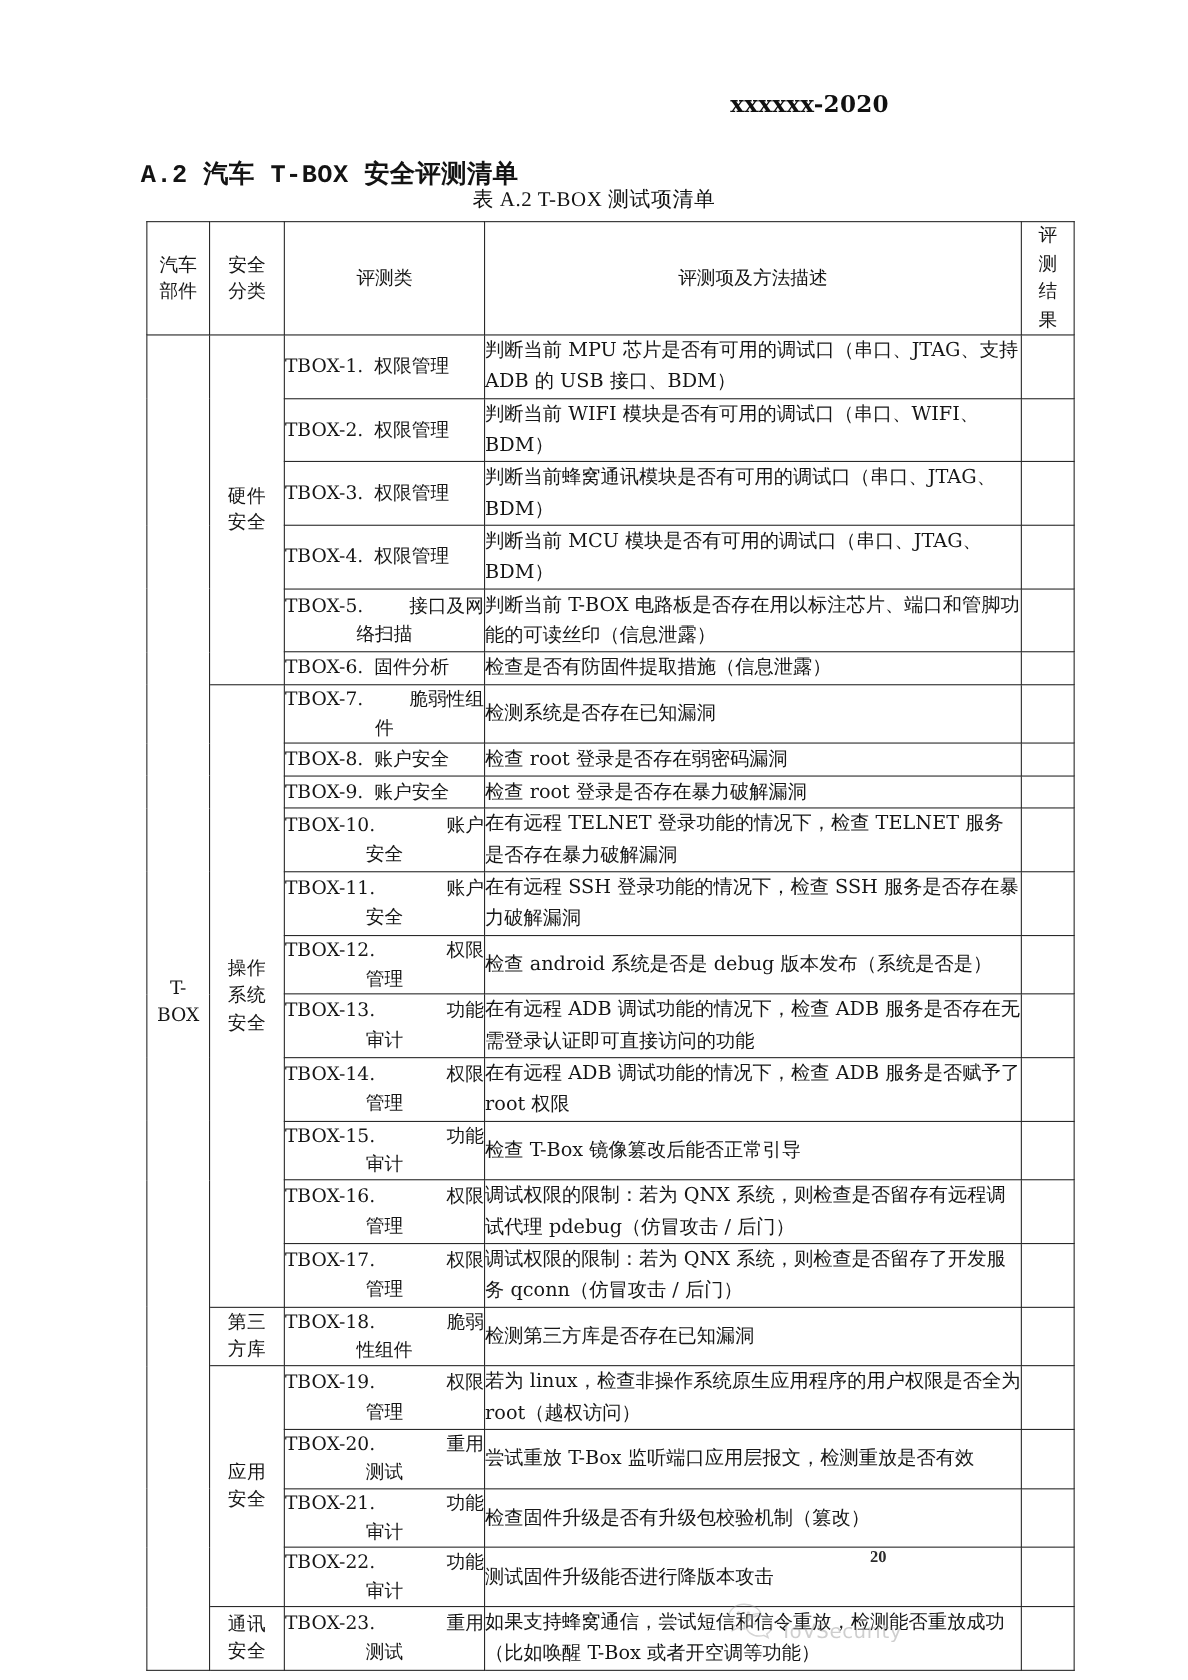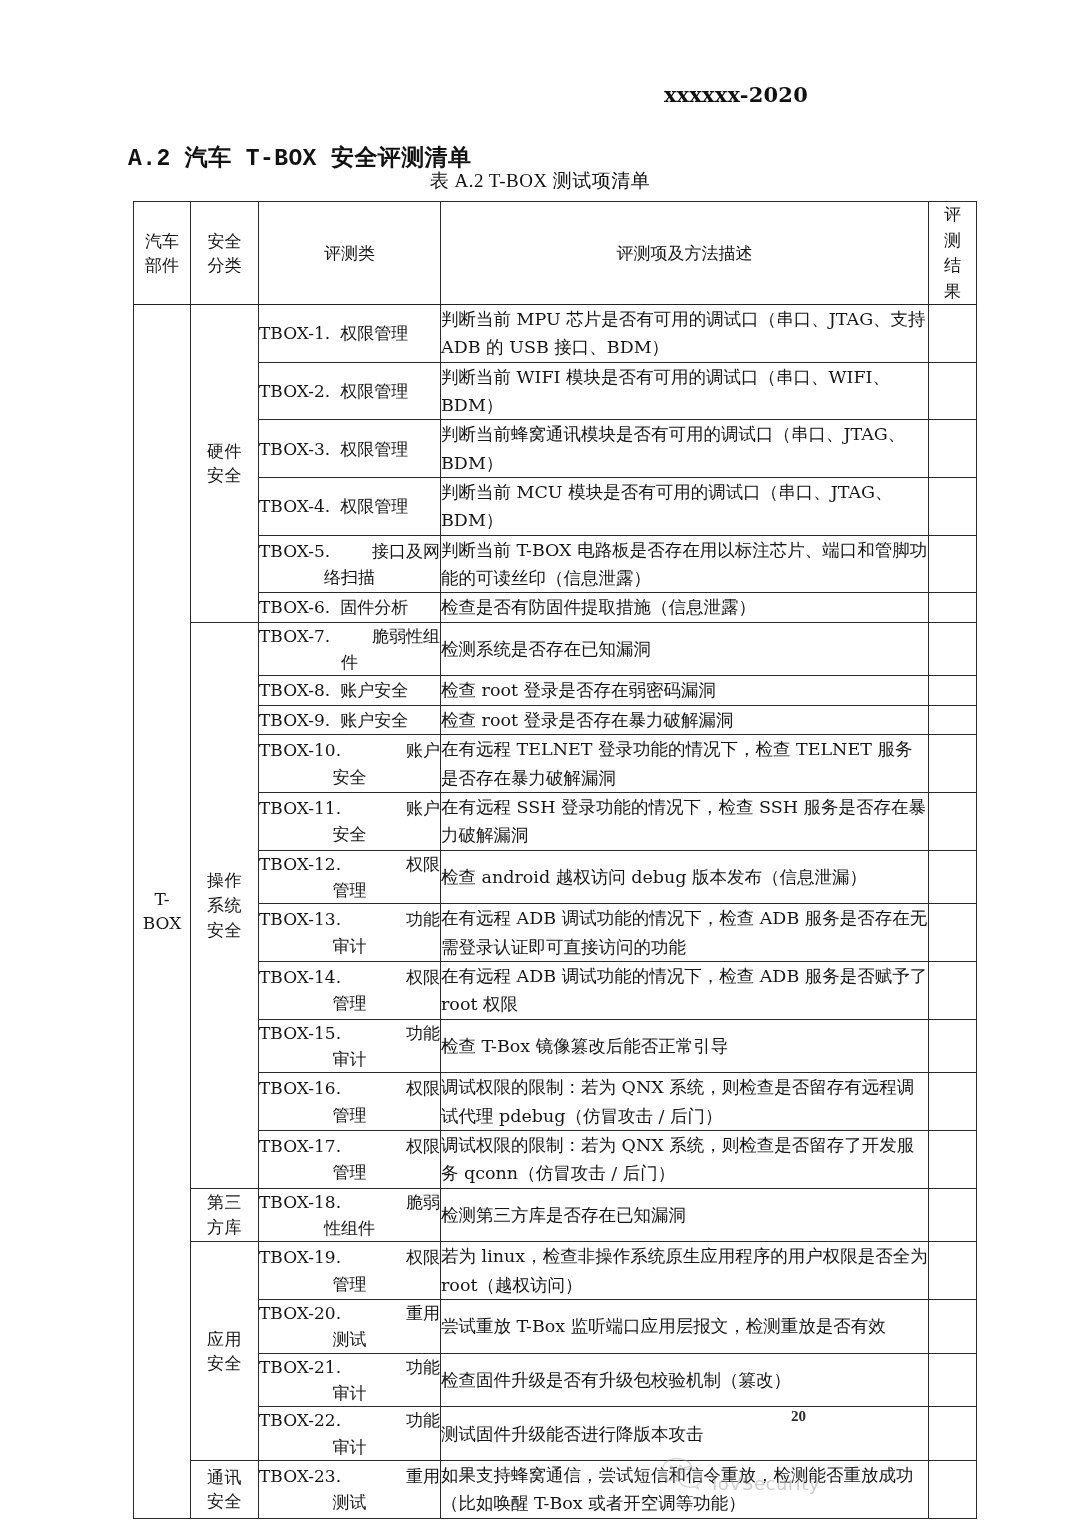--- a/index.html
+++ b/index.html
@@ -300,21 +300,21 @@
             <td class="res-cell"></td>
           </tr>
           <tr>
             <td class="type-cell spread">
               <span class="tline tline-1">
                 <span>TBOX-12.</span>
                 <span>权限</span>
               </span>
               <span class="tline tline-2">管理</span>
             </td>
-            <td class="desc-cell">检查 android 越权访问 debug 版本发布（信息泄漏）</td>
+            <td class="desc-cell">检查 android 系统是否是 debug 版本发布（系统是否是）</td>
             <td class="res-cell"></td>
           </tr>
           <tr>
             <td class="type-cell spread">
               <span class="tline tline-1">
                 <span>TBOX-13.</span>
                 <span>功能</span>
               </span>
               <span class="tline tline-2">审计</span>
             </td>

